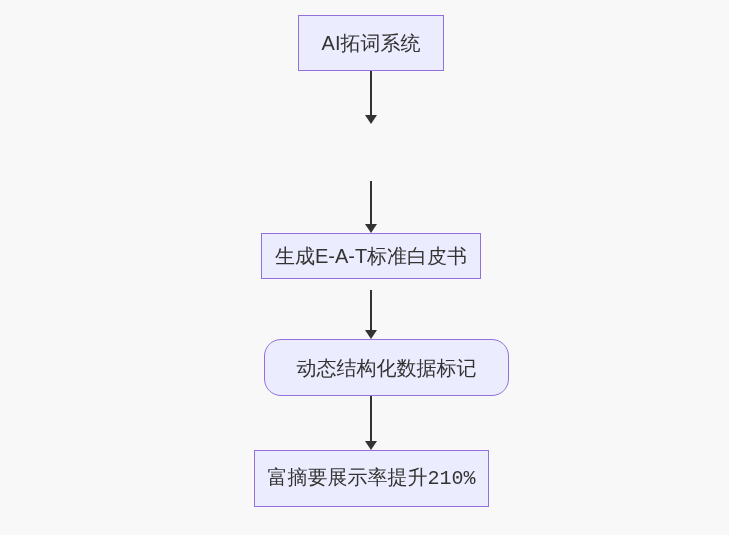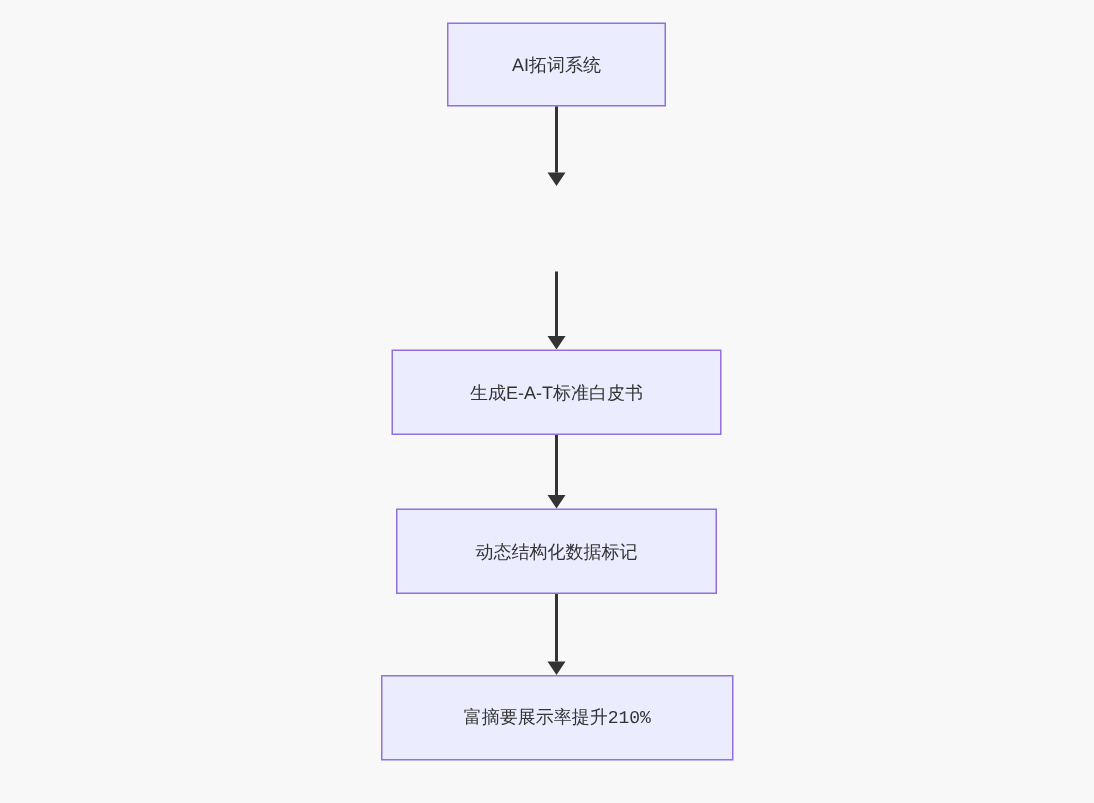--- a/index.html
+++ b/index.html
@@ -21,30 +21,30 @@
     overflow: hidden;
   }
   .node {
     position: absolute;
     display: flex;
     align-items: center;
     justify-content: center;
     background: var(--node-fill);
     border: 1.5px solid var(--node-border);
     color: var(--node-text);
-    font-size: 12px;
+    font-size: 20px;
     line-height: 1;
     text-align: right;
     height: 57px;
   }
   
   .node-1 { left: 298px; top: 15px;  width: 146px; height: 56px; }
   .node-2 { left: 277px; top: 124px; width: 188px; height: 57px; }
-  .node-3 { left: 261px; top: 233px; width: 220px; height: 57px; }
-  .node-4 { left: 264px; top: 339px; width: 214px; height: 57px; }
+  .node-3 { left: 261px; top: 233px; width: 220px; height: 46px; }
+  .node-4 { left: 264px; top: 339px; width: 245px; height: 57px; border-radius: 17px; }
   .node-5 { left: 254px; top: 450px; width: 235px; height: 57px; font-family: Liberation Mono, monospace; }
 
   .edge {
     position: absolute;
     left: 365px;          
     width: 12px;
     display: flex;
     flex-direction: column;
     align-items: center;
   }

